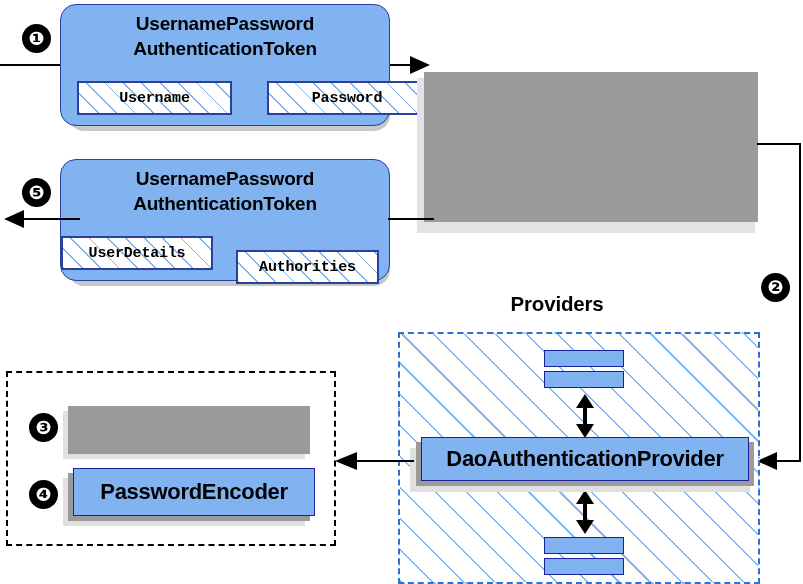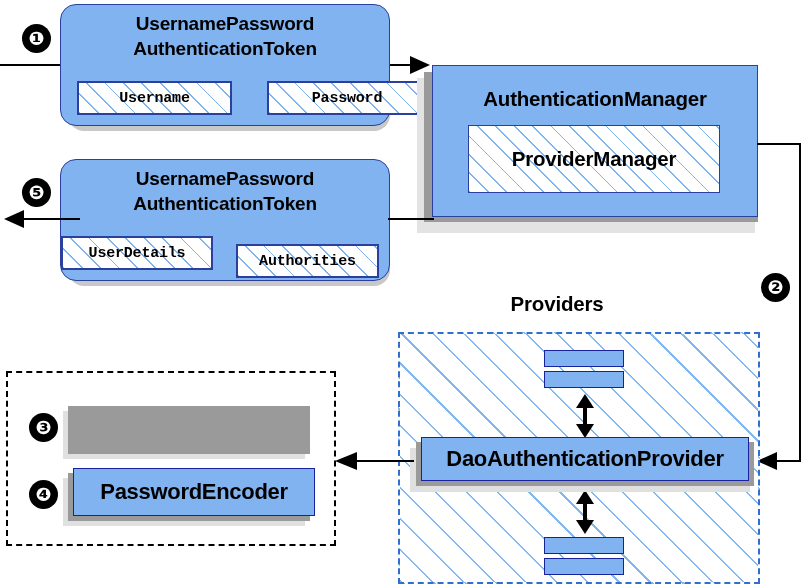--- a/index.html
+++ b/index.html
@@ -149,43 +149,39 @@
   <div class="abs token" style="left:60px;top:4px;width:330px;height:122px;">
     <div class="token-title" style="top:6px;">UsernamePassword</div>
     <div class="token-title" style="top:31px;">AuthenticationToken</div>
 
     <div class="slot hatch-white" style="left:16px;top:76px;width:155px;height:34px;">Username</div>
     <div class="slot hatch-white" style="left:178px;top:76px;width:160px;height:34px;margin-left:28px;">Password</div>
   </div>
 
   <div class="abs mgr-shadow-lite" style="left:417px;top:78px;width:338px;height:155px;"></div>
   <div class="abs mgr-shadow-dark" style="left:424px;top:72px;width:334px;height:150px;"></div>
-  <div class="abs mgr" style="left:432px;top:65px;width:326px;height:152px;">
-    <div class="mgr-title" style="top:21px;">AuthenticationManager</div>
-    <div class="inner-box hatch-white" style="left:35px;top:59px;width:252px;height:68px;">ProviderManager</div>
-  </div>
 
   <div class="abs hline" style="left:757px;top:143px;width:44px;"></div>
   <div class="abs vline" style="left:799px;top:143px;height:318px;"></div>
   <div class="abs hline" style="left:775px;top:460px;width:26px;"></div>
   <svg class="arrow" style="left:755px;top:452px;width:22px;height:18px;">
     <polygon points="22,0 2,9 22,18" fill="#000"></polygon>
   </svg>
 
   <div class="abs marker" style="left:762px;top:274px;width:27px;height:27px;">
     <span>❷</span>
   </div>
 
   <div class="abs token-shadow" style="left:68px;top:168px;width:322px;height:118px;"></div>
   <div class="abs token" style="left:60px;top:159px;width:330px;height:122px;">
     <div class="token-title" style="top:6px;">UsernamePassword</div>
     <div class="token-title" style="top:31px;">AuthenticationToken</div>
 
     <div class="slot hatch-white" style="left:0;top:76px;width:152px;height:34px;">UserDetails</div>
-    <div class="slot hatch-white" style="left:175px;top:84px;width:143px;height:34px;">Authorities</div>
+    <div class="slot hatch-white" style="left:175px;top:90px;width:143px;height:34px;">Authorities</div>
   </div>
 
   <div class="abs hline" style="left:22px;top:218px;width:58px;"></div>
   <svg class="arrow" style="left:2px;top:210px;width:22px;height:18px;">
     <polygon points="22,0 2,9 22,18" fill="#000"></polygon>
   </svg>
   <div class="abs hline" style="left:388px;top:218px;width:46px;"></div>
 
   <div class="abs marker" style="left:23px;top:179px;width:27px;height:27px;">
     <span>❺</span>

